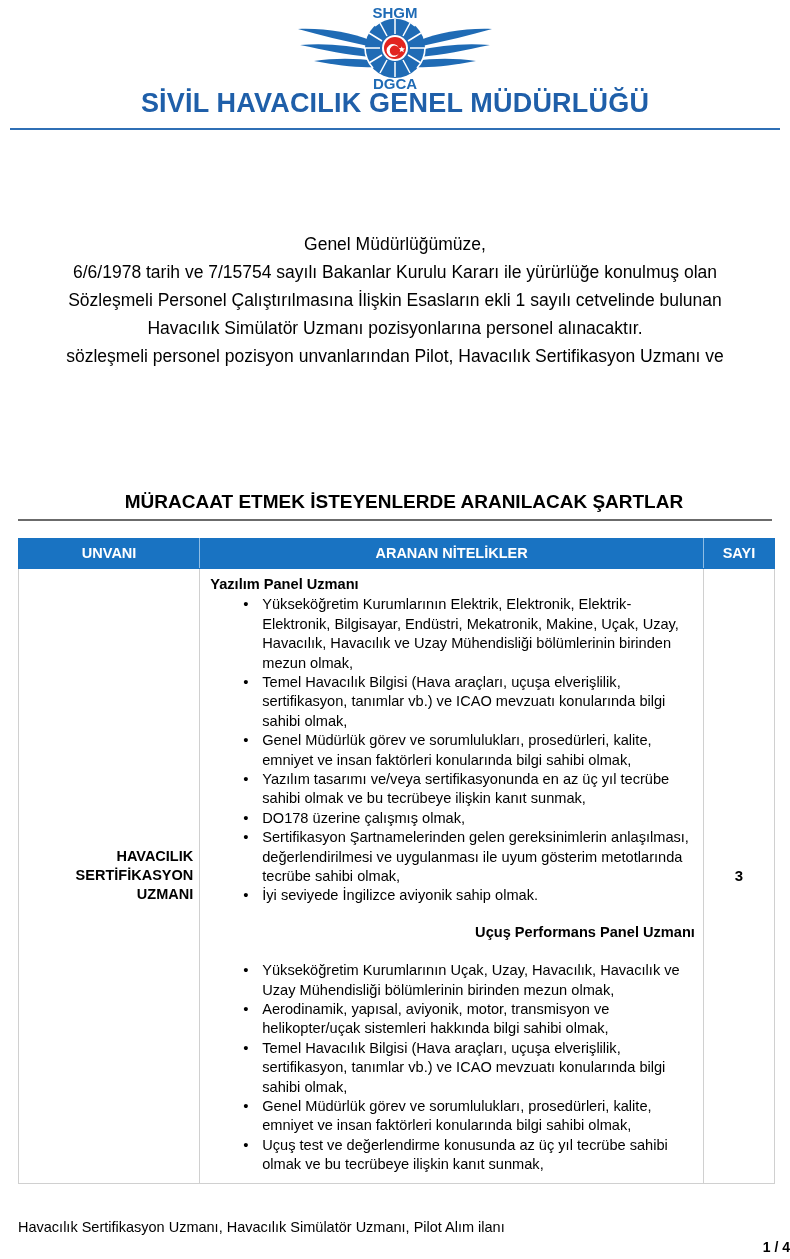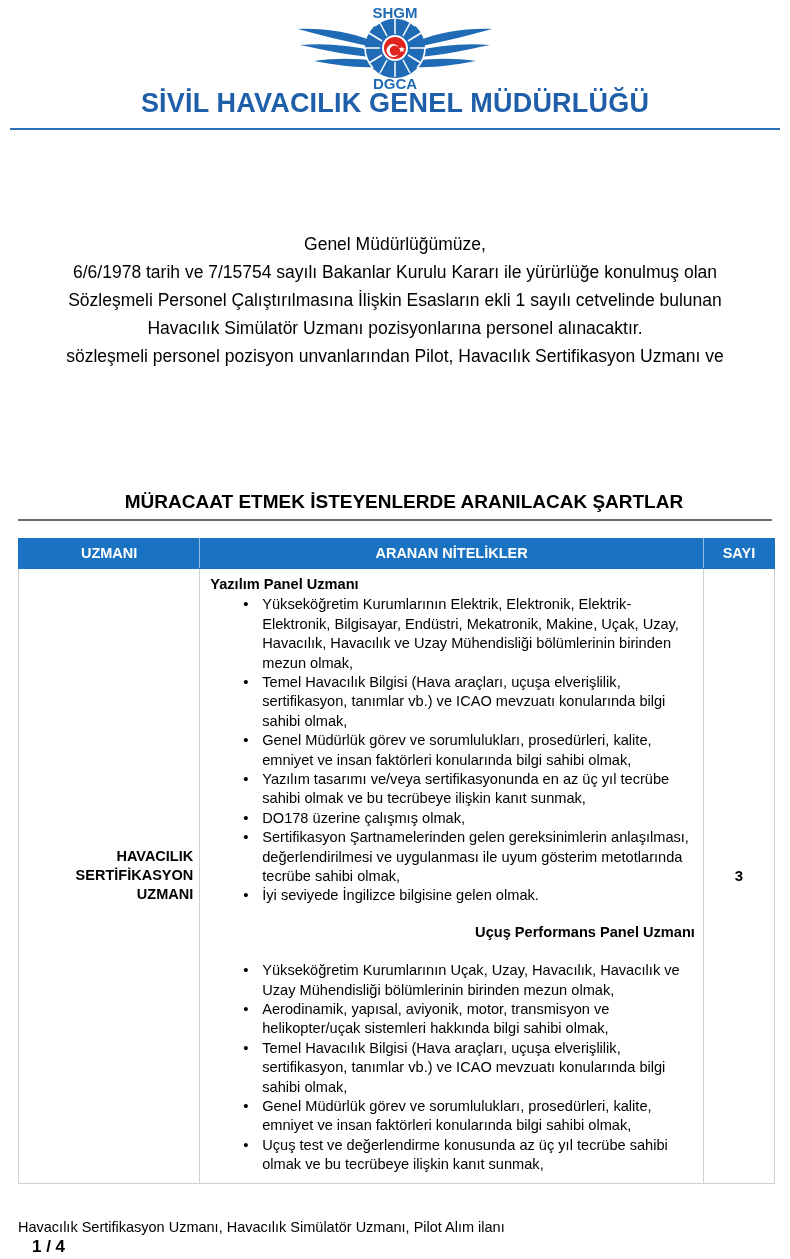--- a/index.html
+++ b/index.html
@@ -150,22 +150,22 @@
     left: 0;
     right: 0;
     bottom: 2px;
   }
   .footer-line {
     font-size: 14.5px;
     padding-left: 18px;
     line-height: 20px;
   }
   .footer-page {
-    text-align: left;
-    font-size: 17px;
+    text-align: right;
+    font-size: 14px;
     font-weight: bold;
     line-height: 20px;
     padding-left: 32px;
   }
 </style>
 </head>
 <body>
 
 <div class="doc-header">
   <div class="logo-wrap">
@@ -228,39 +228,39 @@
 </div>
 
 <table class="req-table">
   <colgroup>
     <col class="col-unvani">
     <col class="col-nitelikler">
     <col class="col-sayi">
   </colgroup>
   <thead>
     <tr>
-      <th>UZMANI</th>
+      <th>UNVANI</th>
       <th>ARANAN NİTELİKLER</th>
       <th class="last">SAYI</th>
     </tr>
   </thead>
   <tbody>
     <tr>
       <td class="cell-unvani">HAVACILIK SERTİFİKASYON UZMANI</td>
       <td class="cell-nitelikler">
 
         <p class="sub-head">Yazılım Panel Uzmanı</p>
         <ul class="crit">
           <li>Yükseköğretim Kurumlarının Elektrik, Elektronik, Elektrik-Elektronik, Bilgisayar, Endüstri, Mekatronik, Makine, Uçak, Uzay, Havacılık, Havacılık ve Uzay Mühendisliği bölümlerinin birinden mezun olmak,</li>
           <li>Temel Havacılık Bilgisi (Hava araçları, uçuşa elverişlilik, sertifikasyon, tanımlar vb.) ve ICAO mevzuatı konularında bilgi sahibi olmak,</li>
           <li>Genel Müdürlük görev ve sorumlulukları, prosedürleri, kalite, emniyet ve insan faktörleri konularında bilgi sahibi olmak,</li>
           <li>Yazılım tasarımı ve/veya sertifikasyonunda en az üç yıl tecrübe sahibi olmak ve bu tecrübeye ilişkin kanıt sunmak,</li>
           <li>DO178 üzerine çalışmış olmak,</li>
           <li>Sertifikasyon Şartnamelerinden gelen gereksinimlerin anlaşılması, değerlendirilmesi ve uygulanması ile uyum gösterim metotlarında tecrübe sahibi olmak,</li>
-          <li>İyi seviyede İngilizce bilgisine gelen olmak.</li>
+          <li>İyi seviyede İngilizce aviyonik sahip olmak.</li>
         </ul>
 
         <p class="sub-head spaced">Uçuş Performans Panel Uzmanı</p>
         <ul class="crit gap">
           <li>Yükseköğretim Kurumlarının Uçak, Uzay, Havacılık, Havacılık ve Uzay Mühendisliği bölümlerinin birinden mezun olmak,</li>
           <li>Aerodinamik, yapısal, aviyonik, motor, transmisyon ve helikopter/uçak sistemleri hakkında bilgi sahibi olmak,</li>
           <li>Temel Havacılık Bilgisi (Hava araçları, uçuşa elverişlilik, sertifikasyon, tanımlar vb.) ve ICAO mevzuatı konularında bilgi sahibi olmak,</li>
           <li>Genel Müdürlük görev ve sorumlulukları, prosedürleri, kalite, emniyet ve insan faktörleri konularında bilgi sahibi olmak,</li>
           <li>Uçuş test ve değerlendirme konusunda az üç yıl tecrübe sahibi olmak ve bu tecrübeye ilişkin kanıt sunmak,</li>
         </ul>

